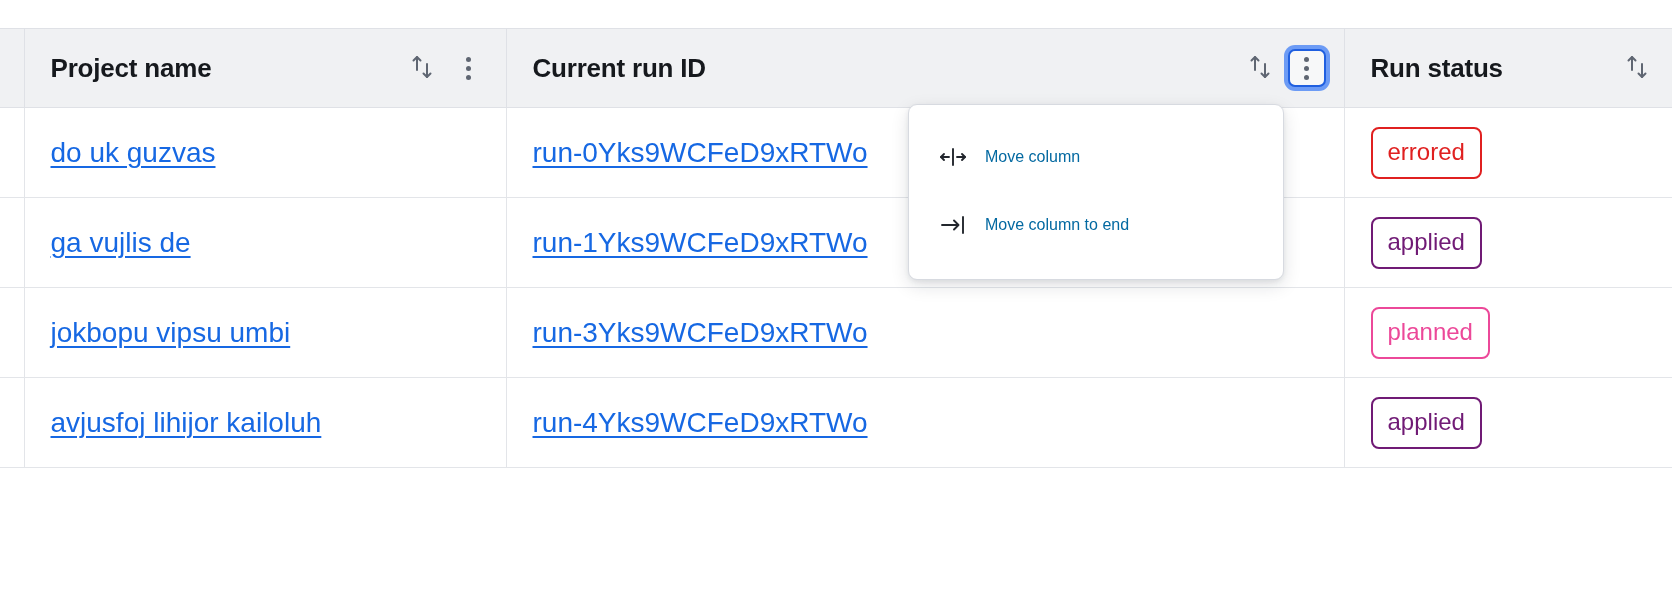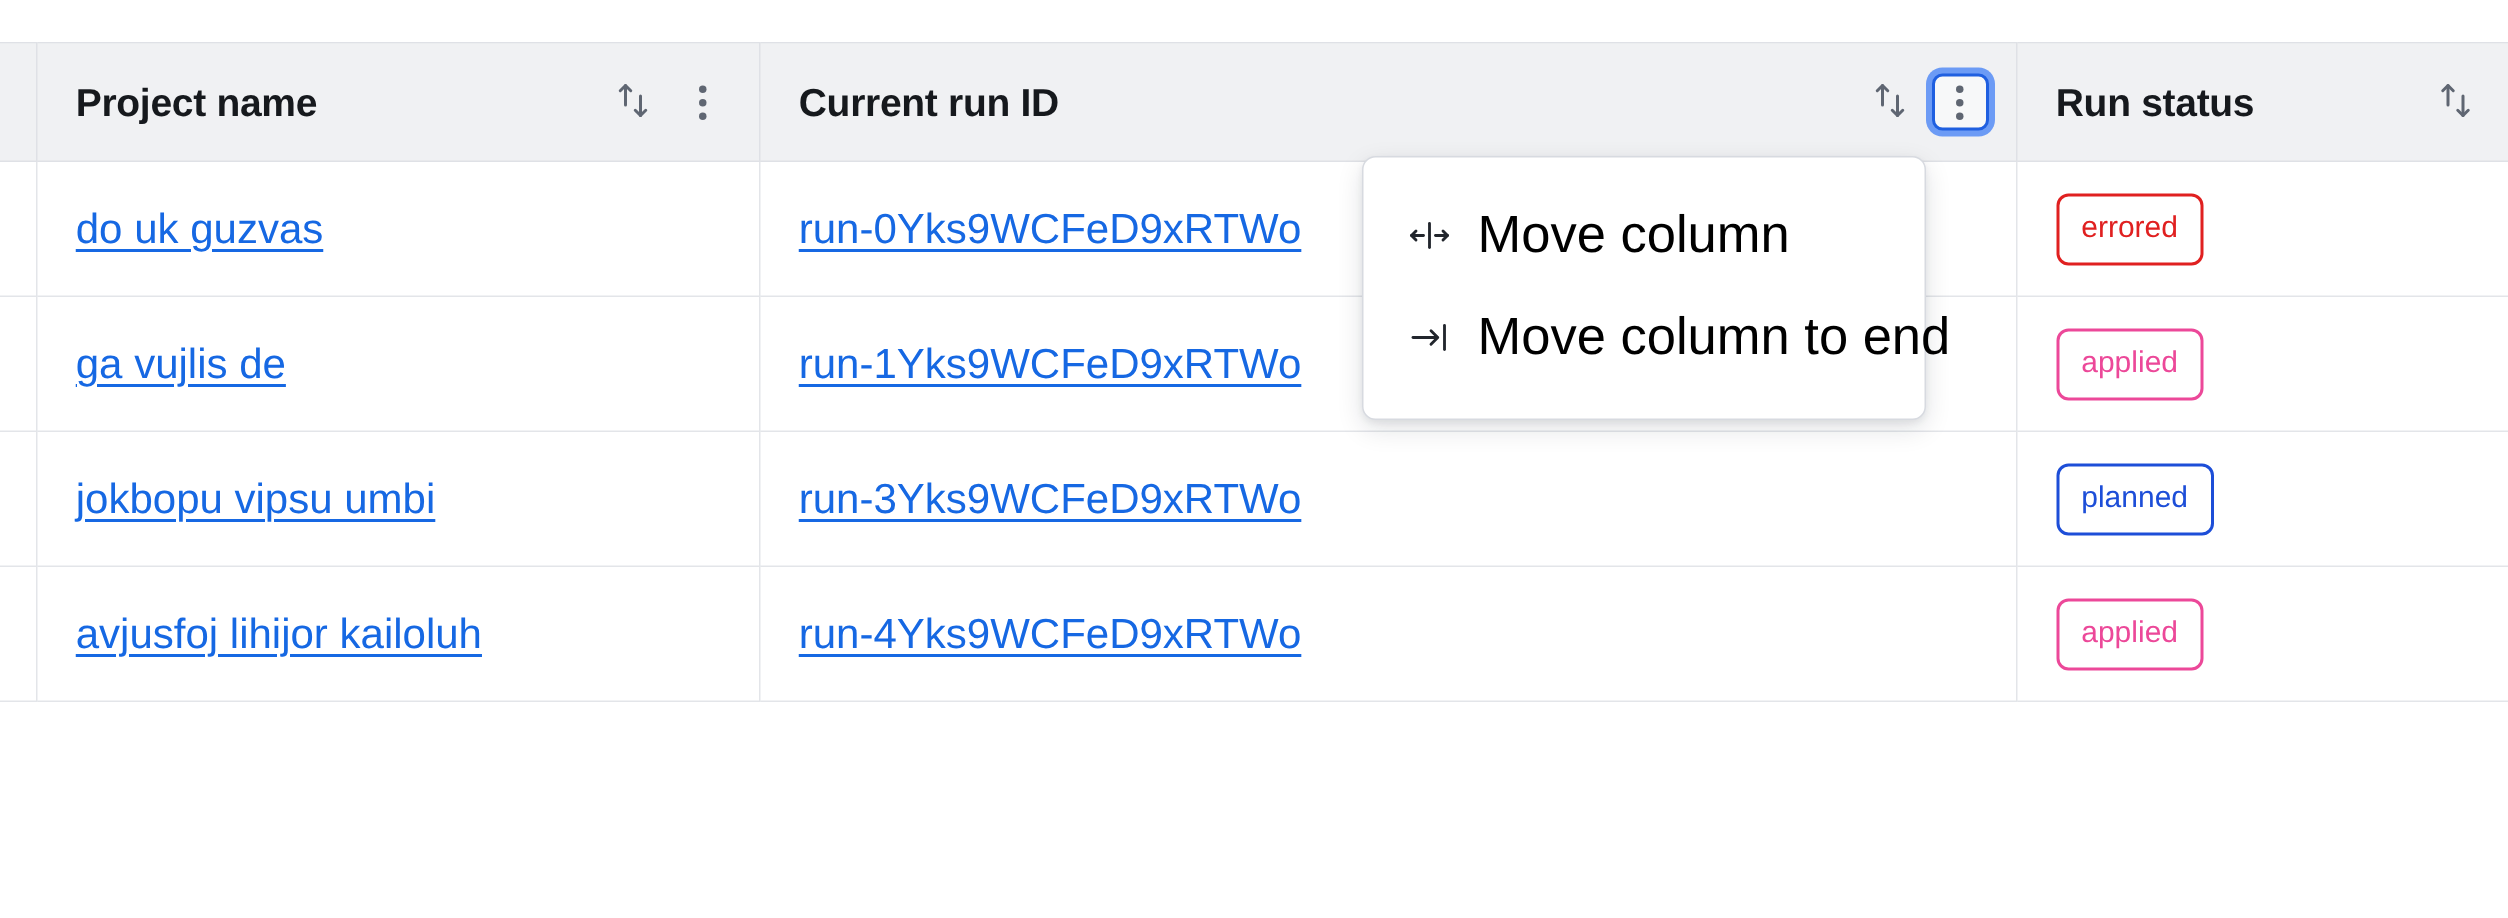--- a/index.html
+++ b/index.html
@@ -135,30 +135,30 @@
     color: #1668e3;
     text-decoration: underline;
     text-underline-offset: 4px;
     text-decoration-thickness: 2px;
     cursor: pointer;
     white-space: nowrap;
   }
 
   .badge {
     display: inline-block;
-    font-size: 20px;
+    font-size: 24px;
     line-height: 1;
     padding: 11px 15px 13px;
     border-radius: 8px;
     border: 2px solid currentColor;
     white-space: nowrap;
   }
   .badge.errored { color: #e02020; }
-  .badge.applied { color: #ec4899; }
-  .badge.planned { color: #1d4ed8; }
+  .badge.applied { color: #701a75; }
+  .badge.planned { color: #ec4899; }
 
   
   .menu {
     position: absolute;
     left: 908px;
     top: 104px;
     width: 376px;
     background: #ffffff;
     border: 1px solid #d7dae0;
     border-radius: 9px;
@@ -184,22 +184,22 @@
     flex: 0 0 auto;
     width: 28px;
     height: 28px;
     display: inline-flex;
     align-items: center;
     justify-content: center;
     color: #22262d;
   }
 
   .menu-label {
-    font-size: 35px;
-    color: #000000;
+    font-size: 16px;
+    color: #0369a1;
     white-space: nowrap;
   }
 </style>
 </head>
 <body>
 
 <div id="app">
 
   <div class="table-wrap">
     <table class="grid">

